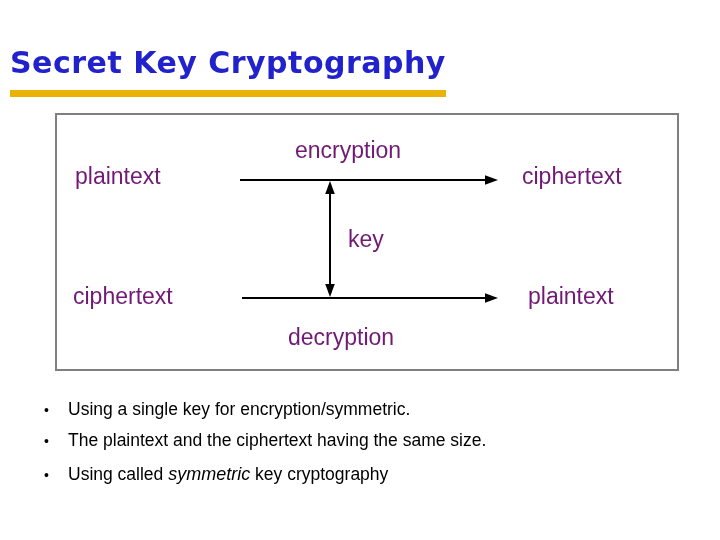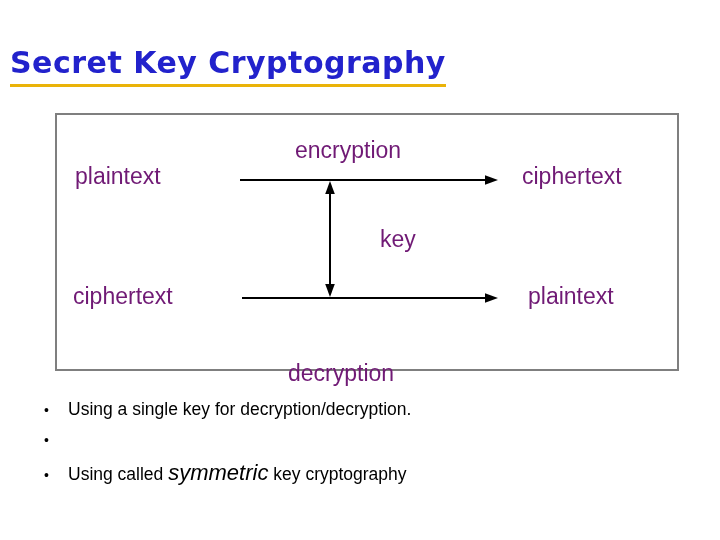--- a/index.html
+++ b/index.html
@@ -20,22 +20,22 @@
     top: 26px;
     font-family: "DejaVu Sans", sans-serif;
     font-weight: bold;
     font-size: 30px;
     line-height: 34px;
     letter-spacing: 0.5px;
     color: #2222cc;
   }
   .title .underline {
     display: inline-block;
-    border-bottom: 3px solid #eab308;
-    padding-bottom: 4px;
+    border-bottom: 7px solid #eab308;
+    padding-bottom: 10px;
   }
 
   
   .diagram-box {
     position: absolute;
     left: 55px;
     top: 113px;
     width: 620px;
     height: 254px;
     border: 2px solid #7f7f7f;
@@ -51,24 +51,24 @@
   .dlabel {
     position: absolute;
     font-size: 23px;
     line-height: 26px;
     color: #701a75;
     white-space: nowrap;
   }
   .lbl-plaintext-1  { left: 75px;  top: 163px; }
   .lbl-encryption   { left: 295px; top: 137px; }
   .lbl-ciphertext-1 { left: 522px; top: 163px; }
-  .lbl-key          { left: 348px; top: 226px; margin-left: 32px; }
+  .lbl-key          { left: 348px; top: 226px; }
   .lbl-ciphertext-2 { left: 73px;  top: 283px; }
   .lbl-plaintext-2  { left: 528px; top: 283px; }
-  .lbl-decryption   { left: 288px; top: 324px; margin-top: 36px; }
+  .lbl-decryption   { left: 288px; top: 324px; }
 
   
   .bullets {
     position: absolute;
     left: 44px;
     top: 394px;
     width: 640px;
   }
   .bullet-row {
     display: flex;
@@ -78,21 +78,21 @@
     color: #000000;
   }
   .bullet-row .marker {
     flex: 0 0 24px;
     font-size: 14px;
     color: #000000;
   }
   .bullet-row.third { margin-top: 3px; }
   .emphasis {
     font-style: italic;
-    font-size: 22px;
+    font-size: 18px;
   }
 </style>
 </head>
 <body>
 
 <div class="slide">
 
   <h1 class="title"><span class="underline">Secret Key Cryptography</span></h1>
 
   <div class="diagram-box"></div>
@@ -117,24 +117,25 @@
   <div class="dlabel lbl-encryption">encryption</div>
   <div class="dlabel lbl-ciphertext-1">ciphertext</div>
   <div class="dlabel lbl-key">key</div>
   <div class="dlabel lbl-ciphertext-2">ciphertext</div>
   <div class="dlabel lbl-plaintext-2">plaintext</div>
   <div class="dlabel lbl-decryption">decryption</div>
 
   <div class="bullets">
     <div class="bullet-row">
       <span class="marker">•</span>
-      <span class="btext">Using a single key for decryption/decryption.</span>
+      <span class="btext">Using a single key for encryption/symmetric.</span>
     </div>
     <div class="bullet-row">
       <span class="marker">•</span>
+      <span class="btext">The plaintext and the ciphertext having the same size.</span>
     </div>
     <div class="bullet-row third">
       <span class="marker">•</span>
       <span class="btext"><span>Using called </span><span class="emphasis">symmetric</span><span> key cryptography</span></span>
     </div>
   </div>
 
 </div>
 
 </body></html>

